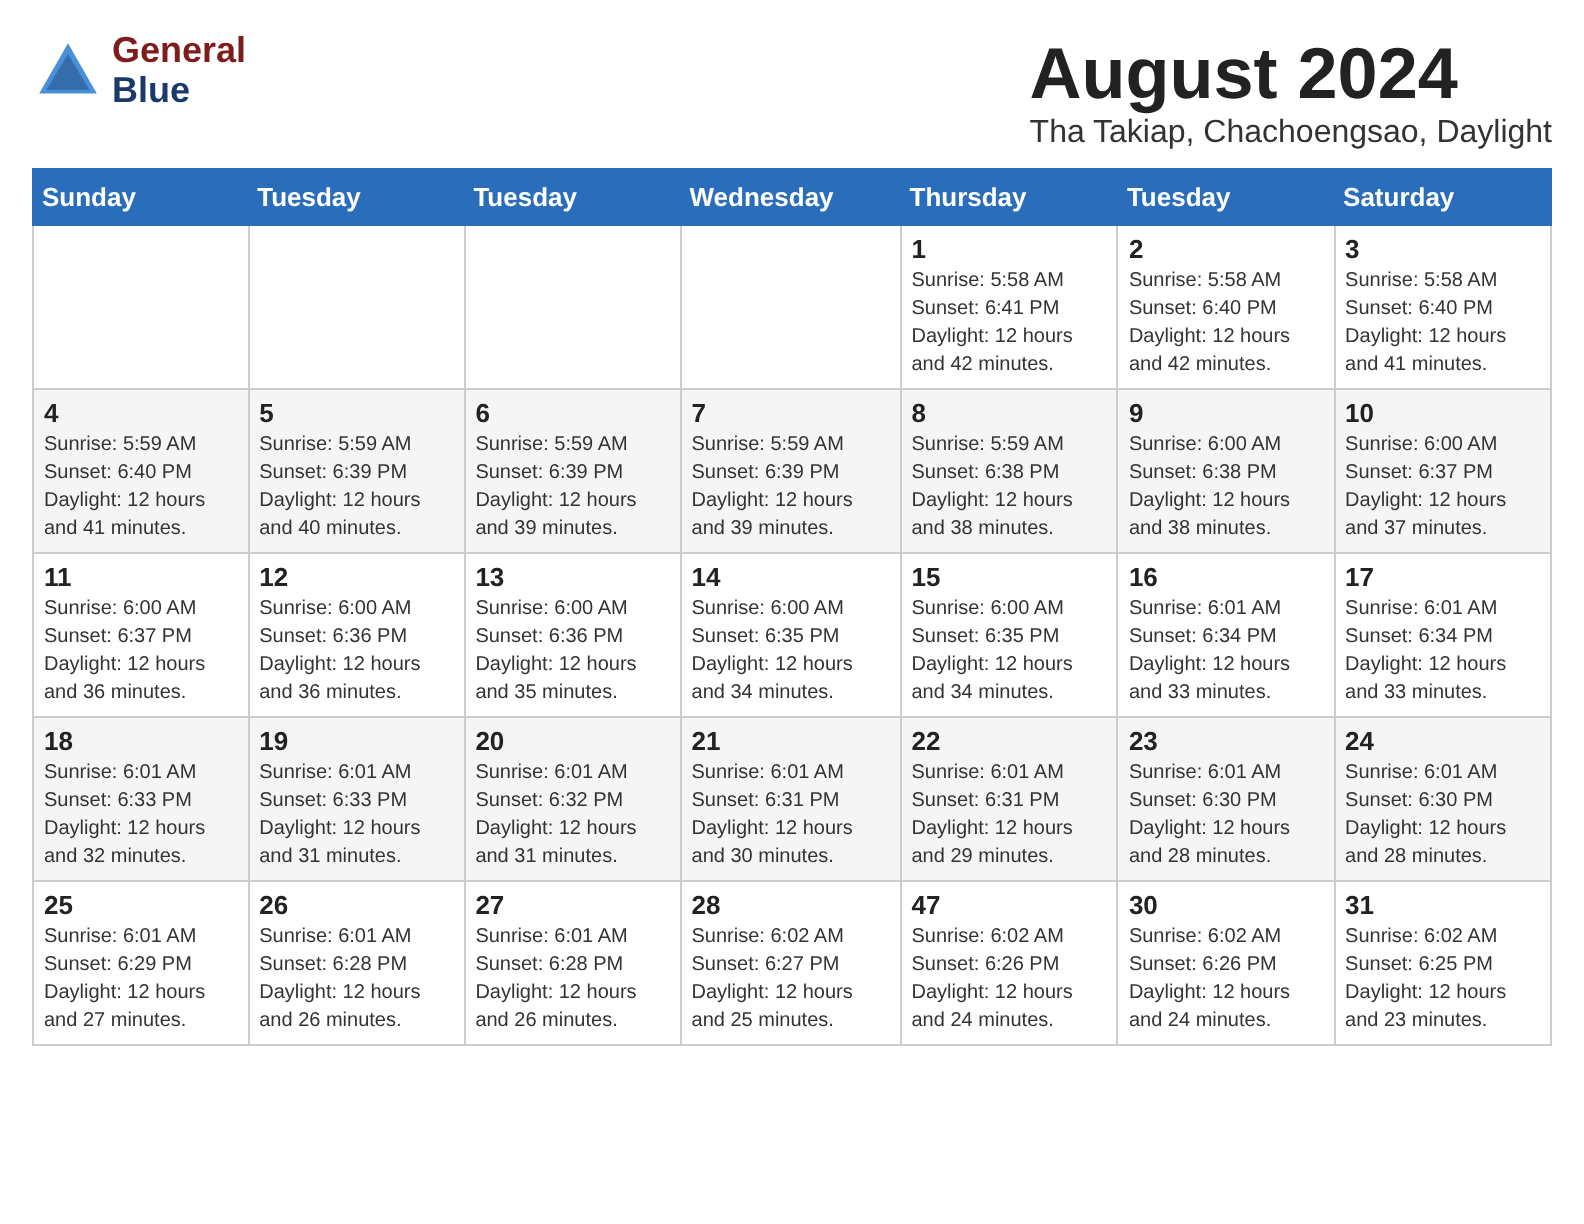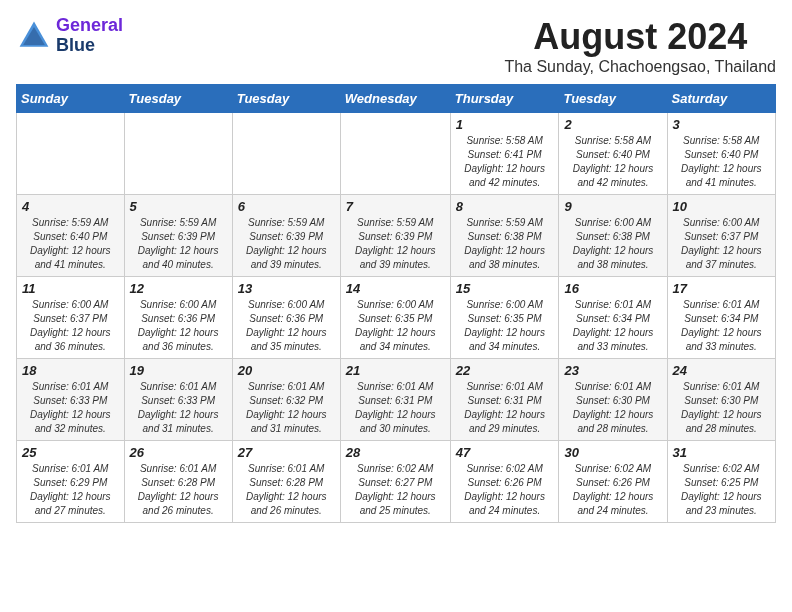--- a/index.html
+++ b/index.html
@@ -21,43 +21,42 @@
       align-items: center;
       gap: 4px;
     }
     .logo-text {
       font-size: 18px;
       font-weight: bold;
       color: #1a3a6b;
       line-height: 1.1;
     }
     .logo-text span {
-      color: #6d28d9;
+      color: #7f1d1d;
     }
     .logo-icon {
       width: 36px;
       height: 36px;
     }
     .title-block {
-      text-align: center;
+      text-align: left;
     }
     .calendar-title {
       font-size: 36px;
       font-weight: bold;
       color: #222;
     }
     .calendar-subtitle {
       font-size: 16px;
       color: #333;
     }
     .calendar-table {
       width: 100%;
       border-collapse: collapse;
       margin-top: 8px;
-      font-style: italic;
     }
     .calendar-table th {
       background: #2a6ebb;
       color: #fff;
       font-size: 13px;
       font-weight: bold;
       padding: 6px 4px;
       text-align: left;
       border: 1px solid #2a6ebb;
     }
@@ -76,21 +75,20 @@
     }
     .day-number {
       font-weight: bold;
       font-size: 13px;
       margin-bottom: 2px;
     }
     .day-info {
       font-size: 10px;
       color: #333;
       line-height: 1.4;
-      text-align: center;
     }
     .empty-cell {
       background: #fff !important;
     }
   </style>
 </head>
 <body>
 
 <div class="header">
   <div class="logo">
@@ -98,21 +96,21 @@
       <polygon points="20,4 36,32 4,32" fill="#4a90d9"></polygon>
       <polygon points="20,10 32,30 8,30" fill="#1a3a6b" opacity="0.4"></polygon>
     </svg>
     <div class="logo-text">
       <div><span>General</span></div>
       <div>Blue</div>
     </div>
   </div>
   <div class="title-block">
     <div class="calendar-title">August 2024</div>
-    <div class="calendar-subtitle">Tha Sunday, Chachoengsao, Thailand</div>
+    <div class="calendar-subtitle">Tha Takiap, Chachoengsao, Daylight</div>
   </div>
 </div>
 
 <table class="calendar-table">
   <thead>
     <tr>
     <th>Sunday</th>
         <th>Tuesday</th>
         <th>Tuesday</th>
         <th>Wednesday</th>

